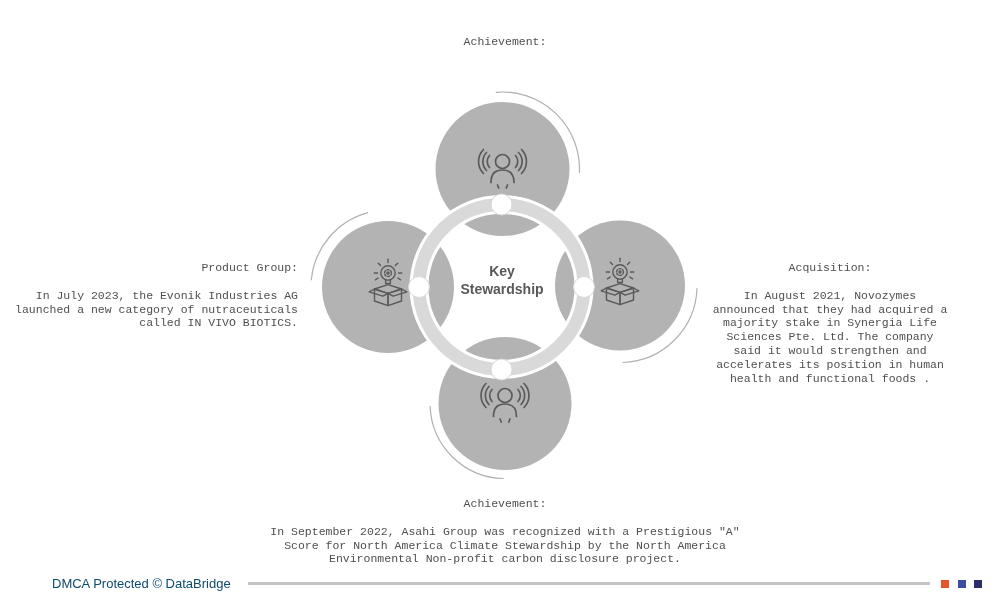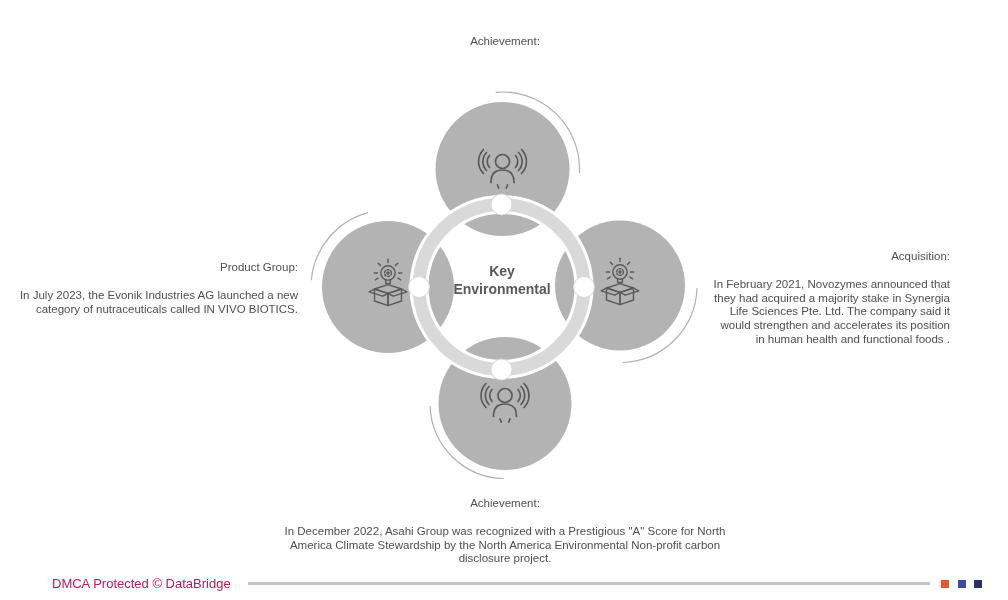--- a/index.html
+++ b/index.html
@@ -9,31 +9,31 @@
 
   .diagram { position: absolute; left: 0; top: 0; }
   .node { fill: #b3b3b3; }
   .deco { fill: none; stroke: #b0b0b0; stroke-width: 1.2; }
   .ring-halo { fill: none; stroke: #ffffff; stroke-width: 19; }
   .ring-band { fill: none; stroke: #d9d9d9; stroke-width: 13; }
   .junction { fill: #ffffff; stroke: #d8d8d8; stroke-width: 1; }
   .icon { fill: none; stroke: #5a5a5a; stroke-width: 1.7; stroke-linecap: round; stroke-linejoin: round; }
   .icon-thin { fill: none; stroke: #5a5a5a; stroke-width: 1.4; stroke-linecap: round; stroke-linejoin: round; }
 
-  .txt { position: absolute; font-size: 11.5px; line-height: 1.2; color: #4f4f4f; }
+  .txt { position: absolute; font-size: 11.5px; line-height: 1.2; color: #4f4f4f; font-family: Liberation Mono, monospace; }
   .txt .heading { margin-bottom: 14px; }
   .txt-top    { left: 275px; top: 35px;  width: 460px; text-align: center; }
   .txt-left   { left: 8px;   top: 261px; width: 290px; text-align: right; }
-  .txt-right  { left: 710px; top: 250px; width: 240px; text-align: right; }
+  .txt-right  { left: 710px; top: 261px; width: 240px; text-align: center; }
   .txt-bottom { left: 270px; top: 497px; width: 470px; text-align: center; }
 
   .center-label { position: absolute; left: 442px; top: 263px; width: 120px;
     text-align: center; font-weight: bold; font-size: 14px; line-height: 1.28; color: #595959; }
 
-  .footer-text { position: absolute; left: 52px; top: 576px; font-size: 13px; color: #be185d; }
+  .footer-text { position: absolute; left: 52px; top: 576px; font-size: 13px; color: #0c4a6e; }
   .footer-line { position: absolute; left: 248px; top: 582px; width: 682px; height: 3px; background: #c4c4c4; }
   .sq { position: absolute; top: 580px; width: 8px; height: 8px; }
   .sq-orange { left: 941px; background: #e8532c; }
   .sq-blue   { left: 958px; background: #3c4c9e; }
   .sq-navy   { left: 974px; background: #2b2e66; }
 </style>
 </head>
 <body>
 
 <div class="canvas">
@@ -90,40 +90,40 @@
     <circle class="junction" cx="501.5" cy="369.5" r="10.5"></circle>
 
     <use href="#icon-announce" transform="translate(502.5,168)"></use>
     <use href="#icon-launch" transform="translate(388,287)"></use>
     <use href="#icon-launch" transform="translate(620,286)"></use>
     <use href="#icon-announce" transform="translate(505,402)"></use>
   </svg>
 
   <div class="center-label">
     <div>Key</div>
-    <div>Environmental</div>
+    <div>Stewardship</div>
   </div>
 
   <div class="txt txt-top">
     <div class="heading">Achievement:</div>
   </div>
 
   <div class="txt txt-left">
     <div class="heading">Product Group:</div>
     <div class="body">In July 2023, the Evonik Industries AG launched a new category of nutraceuticals called IN VIVO BIOTICS.</div>
   </div>
 
   <div class="txt txt-right">
     <div class="heading">Acquisition:</div>
-    <div class="body">In February 2021, Novozymes announced that they had acquired a majority stake in Synergia Life Sciences Pte. Ltd. The company said it would strengthen and accelerates its position in human health and functional foods .</div>
+    <div class="body">In August 2021, Novozymes announced that they had acquired a majority stake in Synergia Life Sciences Pte. Ltd. The company said it would strengthen and accelerates its position in human health and functional foods .</div>
   </div>
 
   <div class="txt txt-bottom">
     <div class="heading">Achievement:</div>
-    <div class="body">In December 2022, Asahi Group was recognized with a Prestigious "A" Score for North America Climate Stewardship by the North America Environmental Non-profit carbon disclosure project.</div>
+    <div class="body">In September 2022, Asahi Group was recognized with a Prestigious "A" Score for North America Climate Stewardship by the North America Environmental Non-profit carbon disclosure project.</div>
   </div>
 
   <div class="footer-text">DMCA Protected © DataBridge</div>
   <div class="footer-line"></div>
   <span class="sq sq-orange"></span>
   <span class="sq sq-blue"></span>
   <span class="sq sq-navy"></span>
 </div>
 
 </body></html>

